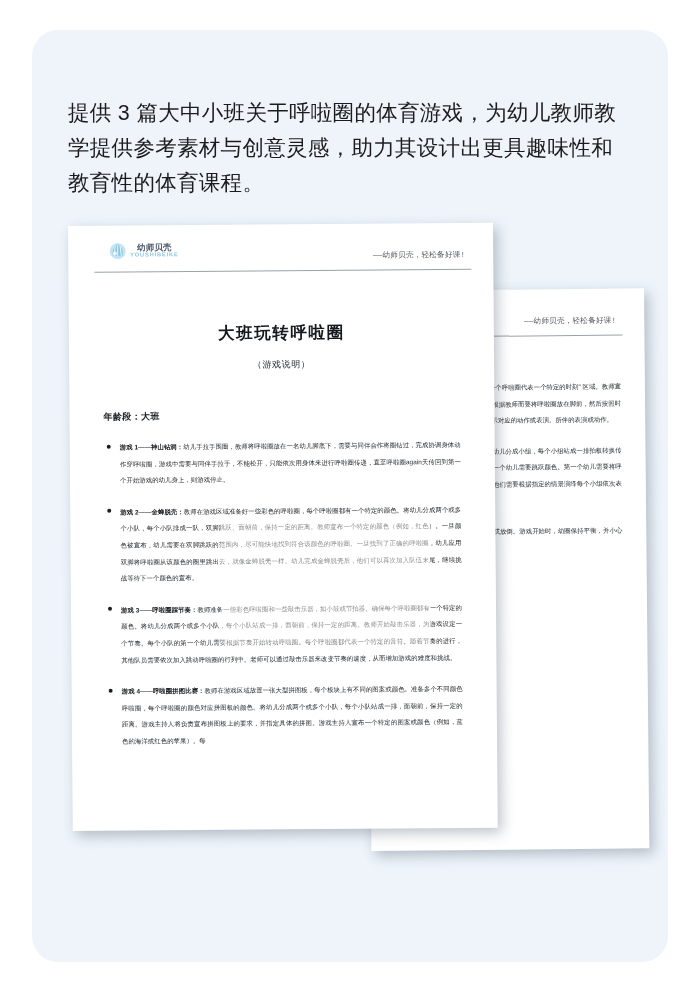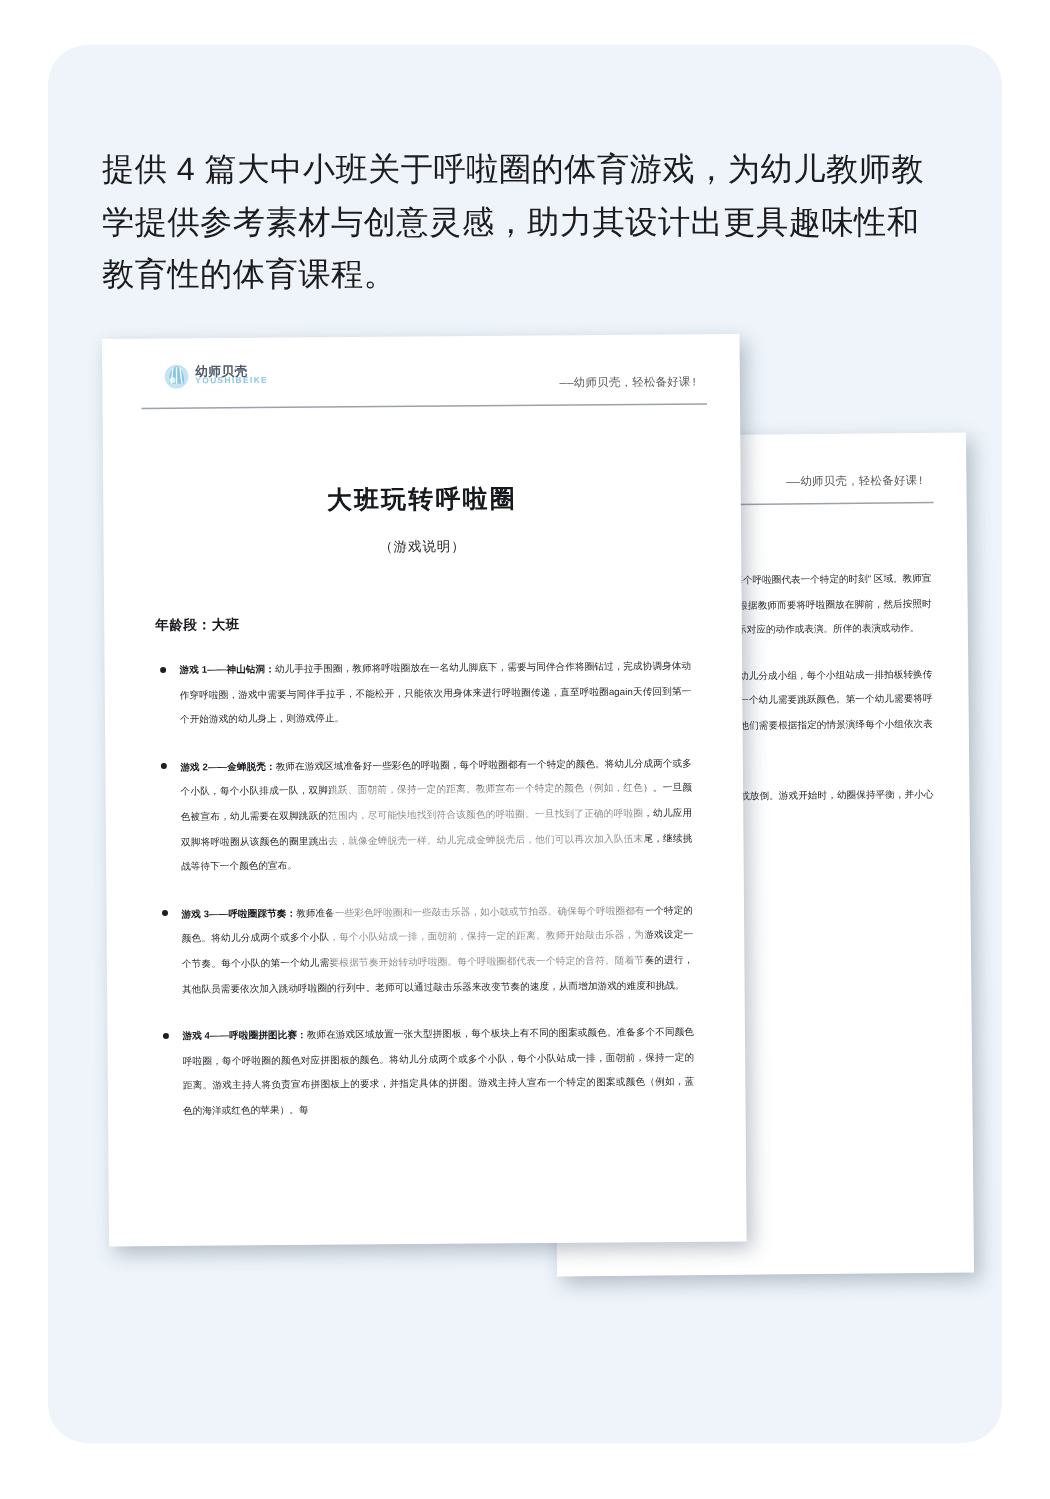--- a/index.html
+++ b/index.html
@@ -79,20 +79,21 @@
     align-items: center;
     gap: 3px;
     opacity: 0.92;
   }
   .logo-mark { width: 19px; height: 19px; flex: none; }
   .logo-words {
     display: flex;
     flex-direction: column;
     line-height: 1;
     gap: 1px;
+    text-align: center;
   }
   .logo-line1 {
     font-size: 8.5px;
     font-weight: 700;
     color: #3f4b5c;
     letter-spacing: 0.2px;
   }
   .logo-line2 {
     font-size: 5.6px;
     font-weight: 700;
@@ -192,21 +193,21 @@
     height: 120px;
     background: rgba(255,255,255,0.45);
     pointer-events: none;
   }
 </style>
 </head>
 <body>
 
 <div class="card"></div>
 
-<div class="headline">提供 4 篇大中小班关于呼啦圈的体育游戏，为幼儿教师教学提供参考素材与创意灵感，助力其设计出更具趣味性和教育性的体育课程。</div>
+<div class="headline">提供 3 篇大中小班关于呼啦圈的体育游戏，为幼儿教师教学提供参考素材与创意灵感，助力其设计出更具趣味性和教育性的体育课程。</div>
 
 <div class="doc doc-back">
   <div class="pg-header">
     <div class="tagline">——幼师贝壳，轻松备好课!</div>
     <div class="hrule"></div>
   </div>
   <div class="pg-body-back">
     <p>圈" 区域，放置一些装饰物和道具，每个呼啦圈代表一个特定的时刻" 区域。教师宣布一个特定的小组的第一个幼儿需要根据教师而要将呼啦圈放在脚前，然后按照时间段顺事件做出响应的动作区一起展示对应的动作或表演。所伴的表演或动作。</p>
     <p>呼啦圈都有一个特定的颜色。这可将幼儿分成小组，每个小组站成一排拍板转换传递或继续节奏。游戏主持个小组的第一个幼儿需要跳跃颜色。第一个幼儿需要将呼啦圈队的伙伴传递呼啦圈并告诉下一他们需要根据指定的情景演绎每个小组依次表演各时的情境演绎。</p>
     <p>身边的起点和终点，以及足够儿伸到或放倒。游戏开始时，幼圈保持平衡，并小心行走。确保</p>

